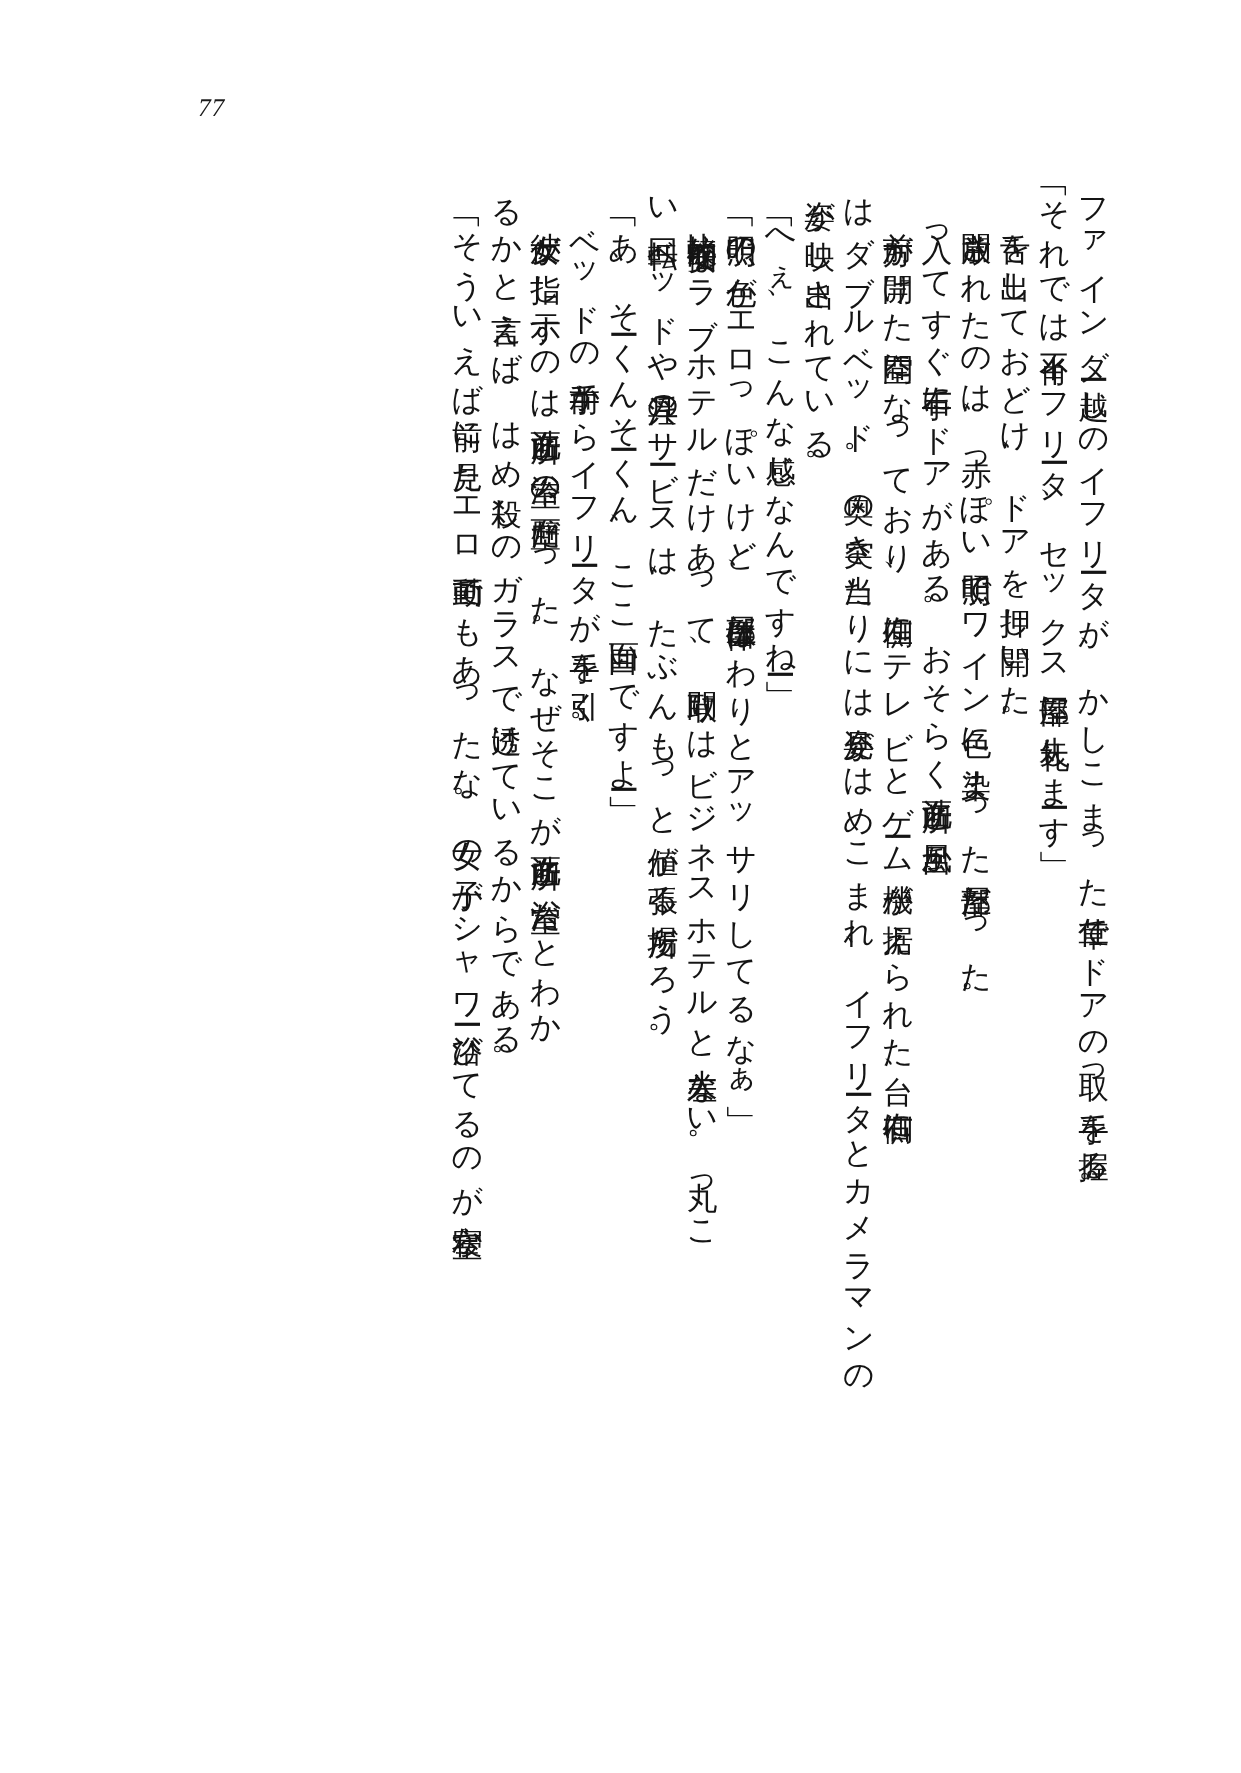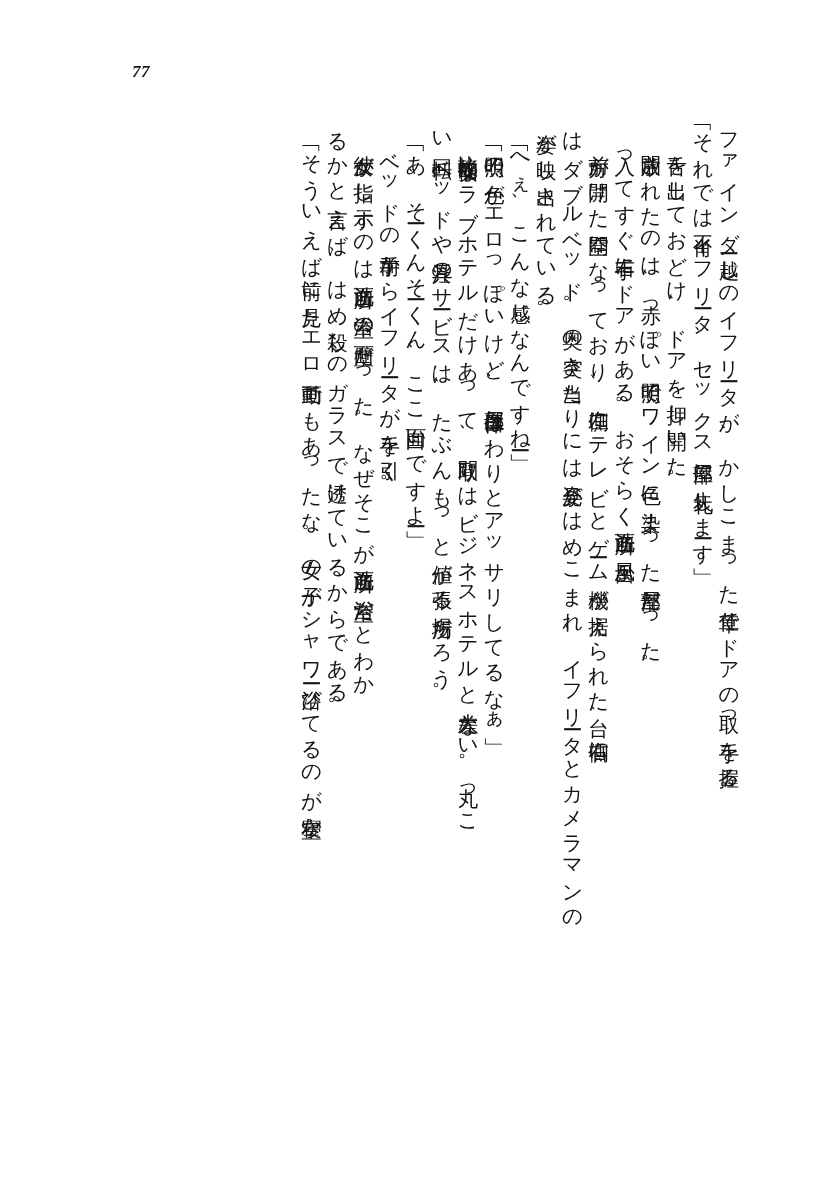--- a/index.html
+++ b/index.html
@@ -27,21 +27,20 @@
   
   #page-number {
     position: absolute;
     left: 132px;
     top: 62px;
     font-size: 17px;
     font-style: italic;
     font-family: "Liberation Serif", "DejaVu Serif", serif;
     color: #1a1a1a;
     letter-spacing: 0.5px;
-    font-weight: bold;
   }
 
   
   #text-block {
     position: absolute;
     right: 88px;
     top: 118px;
     width: 612px;
     height: 940px;
     display: flex;

